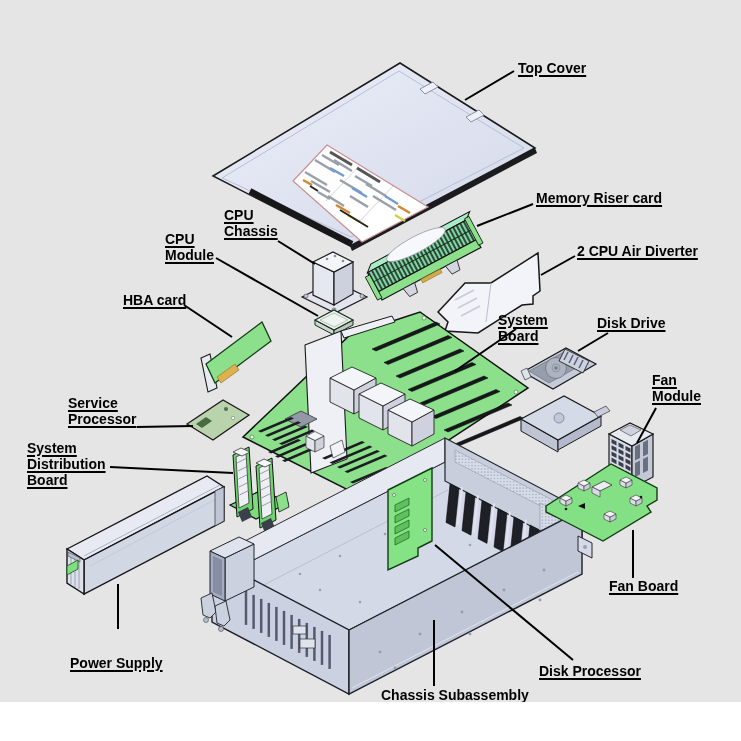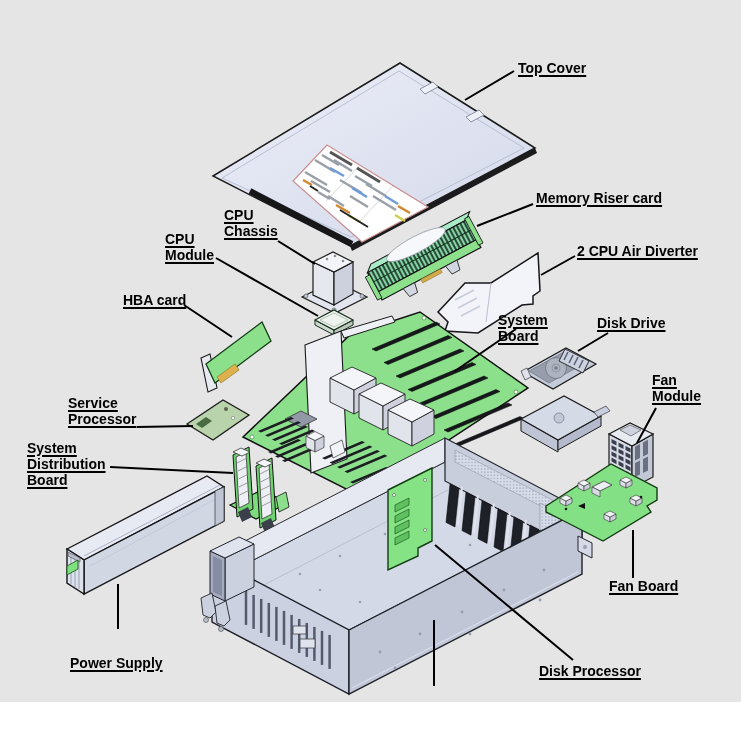--- a/index.html
+++ b/index.html
@@ -475,13 +475,16 @@
   </div>
   <div class="lbl" style="left:70px;top:655px">
     <div class="line">Power Supply</div>
   </div>
   <div class="lbl" style="left:609px;top:578px">
     <div class="line">Fan Board</div>
   </div>
   <div class="lbl" style="left:539px;top:663px">
     <div class="line">Disk Processor</div>
   </div>
+  <div class="lbl" style="left:381px;top:687px">
+    <div class="line">Chassis Subassembly</div>
+  </div>
 </div>
 
 </body></html>

